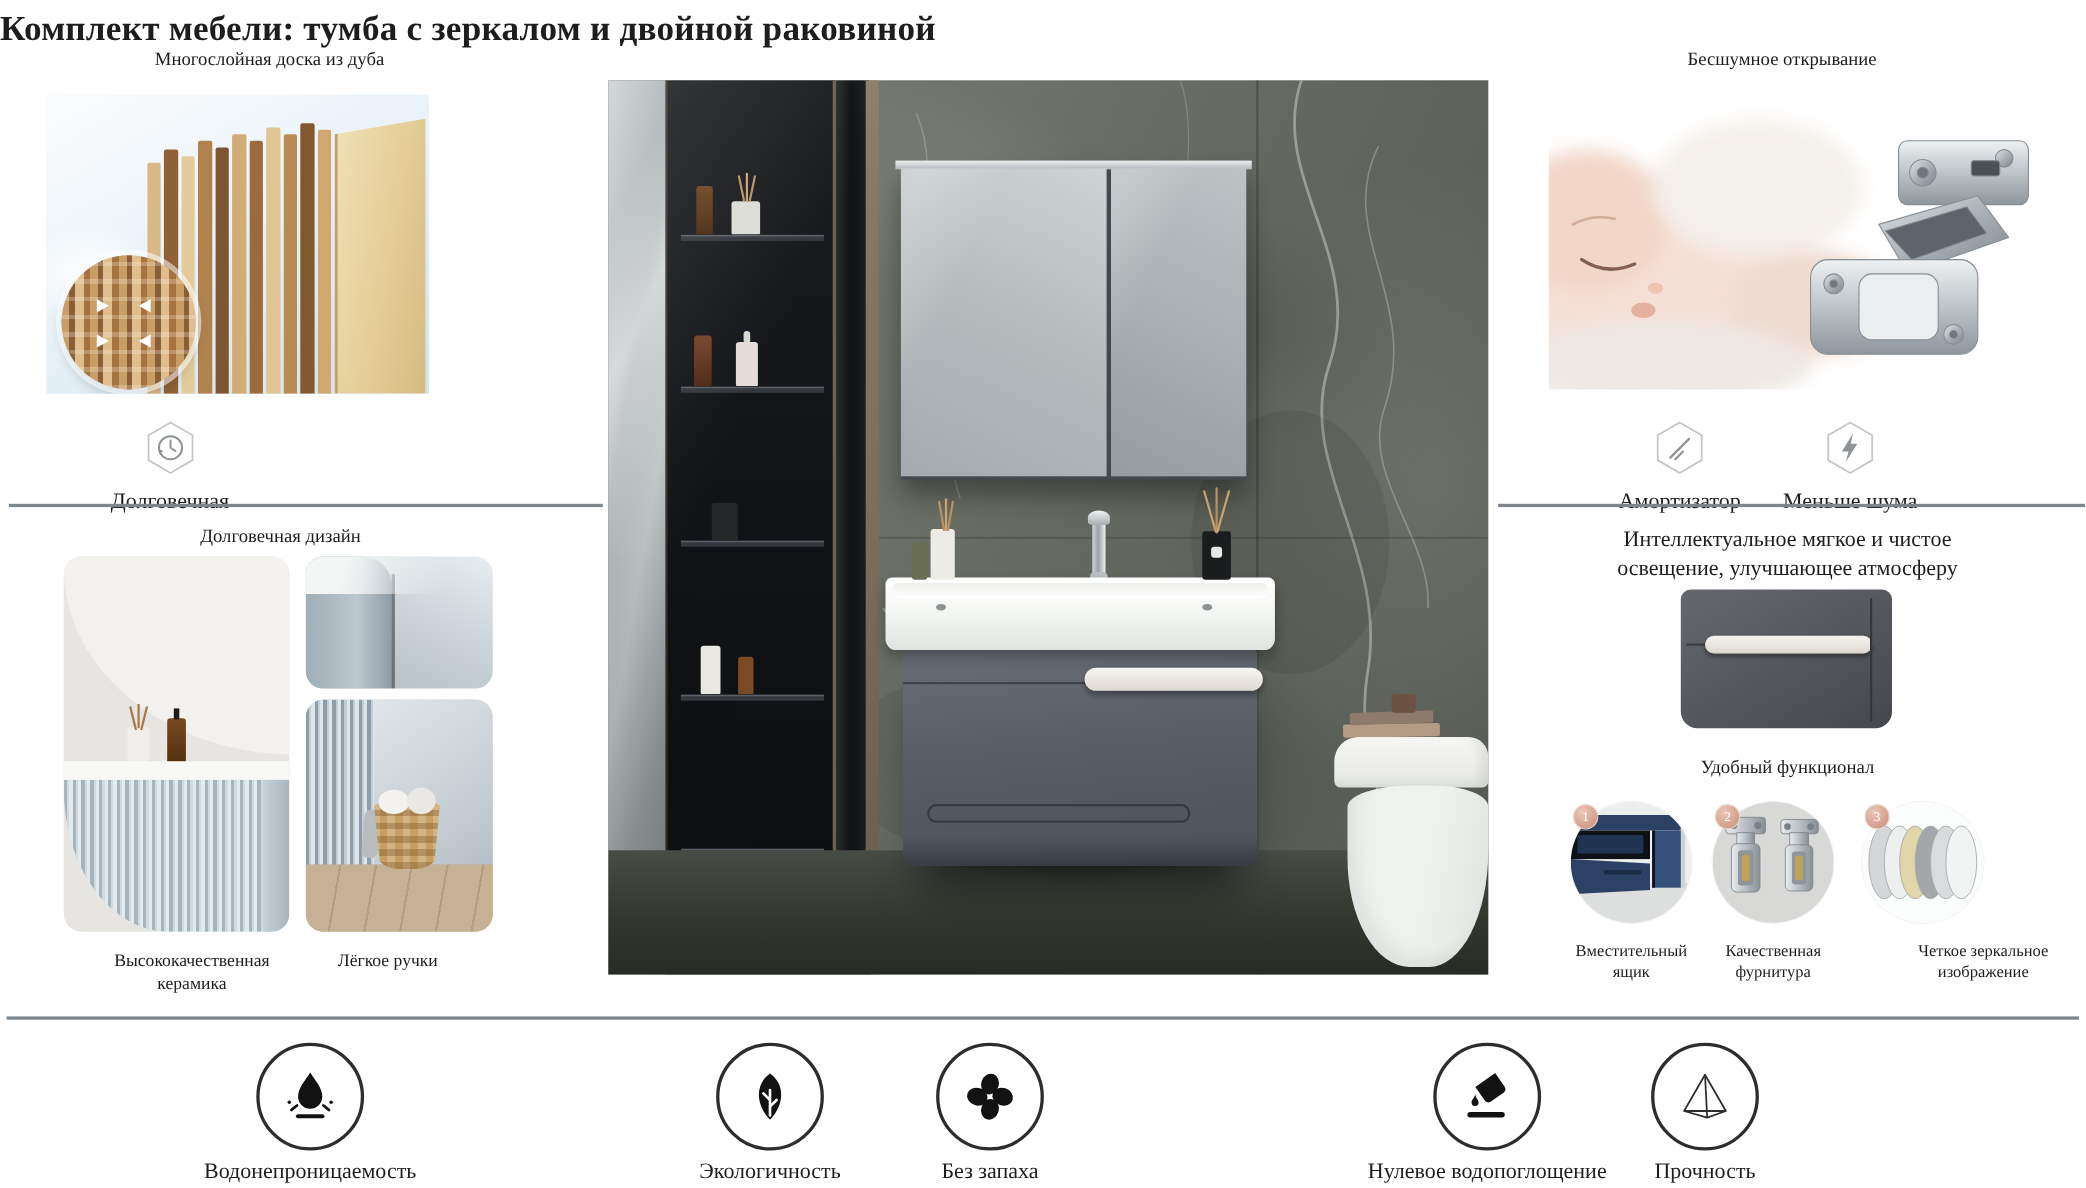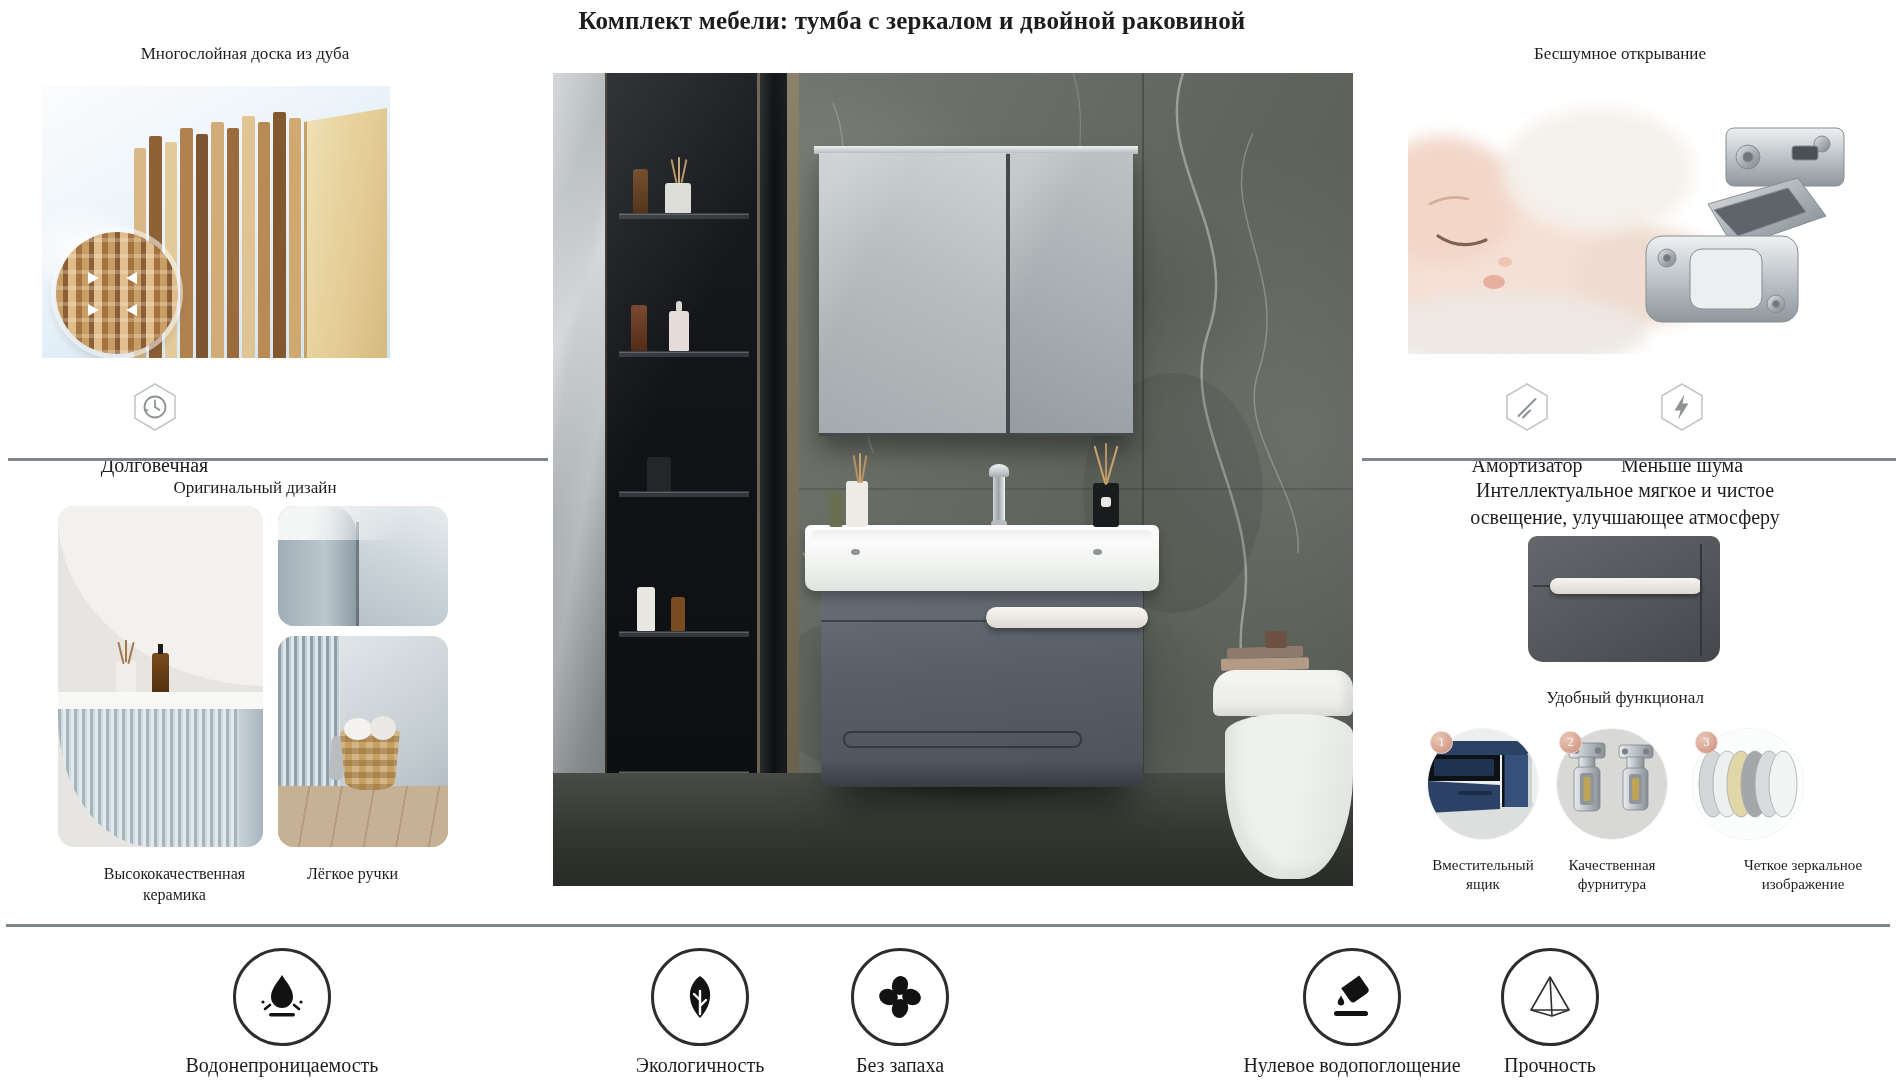--- a/index.html
+++ b/index.html
@@ -1,29 +1,29 @@
 <!DOCTYPE html>
 <html><head>
 <meta charset="utf-8">
 <style>
   html,body{margin:0;padding:0;background:#fff}
   .page{position:relative;width:1896px;height:1080px;background:#fff;overflow:hidden;
         font-family:"Liberation Serif","DejaVu Serif",serif;color:#1d1d1d}
   .abs{position:absolute}
-  .title{left:0;top:7px;width:1824px;text-align:center;font-size:25px;font-weight:700;letter-spacing:.2px}
+  .title{left:0;top:7px;width:1824px;text-align:left;font-size:32px;font-weight:700;letter-spacing:.2px}
   .sec-heading{text-align:center;font-size:17px}
   .sub-heading{text-align:center;font-size:20px;line-height:27px}
   .divider{height:3px;background:#7d868c}
   .cap{text-align:center;font-size:16px;line-height:21px}
   .rcap{text-align:center;font-size:15px;line-height:19px}
 
   
   .feat{text-align:center}
   .hex{display:inline-block;width:46px;height:50px}
-  .flabel{font-size:20px;margin-top:18px;white-space:nowrap}
+  .flabel{font-size:20px;margin-top:8px;white-space:nowrap}
 
   
   .wood{background:linear-gradient(150deg,#fbfcfd 0%,#eef5fa 35%,#dcebf5 70%,#cfe3f1 100%);overflow:hidden}
   .ws{position:absolute;bottom:0;border-radius:2px 2px 0 0}
   .wpanel{position:absolute;left:262px;top:22px;width:80px;bottom:0;
           background:linear-gradient(100deg,#efe0b4 0%,#e4cd96 55%,#d6ba80 100%);
           border-left:3px solid #c3a169;clip-path:polygon(0 14px,100% 0,100% 100%,0 100%)}
   .cloud{position:absolute;left:-25px;top:118px;width:130px;height:95px;border-radius:50%;
          background:radial-gradient(closest-side,rgba(255,255,255,.98),rgba(255,255,255,0))}
   .winset{position:absolute;left:14px;top:146px;width:122px;height:122px;border-radius:50%;overflow:hidden;
@@ -186,21 +186,21 @@
         <circle cx="23" cy="25" r="10.5" fill="none" stroke="#8e9396" stroke-width="1.8"></circle>
         <path d="M23 18.5 V25 L27.5 28" fill="none" stroke="#8e9396" stroke-width="1.8" stroke-linecap="round"></path>
         <path d="M11.5 26.5 l2 4 l3.2 -2.8 z" fill="#8e9396"></path>
       </svg>
     </span>
     <div class="flabel">Долговечная</div>
   </div>
 
   <div class="divider abs" style="left:8px;top:458px;width:540px"></div>
 
-  <div class="sec-heading abs" style="left:40px;top:478px;width:430px">Оригинальный дизайн</div>
+  <div class="sec-heading abs" style="left:40px;top:478px;width:430px">Долговечная дизайн</div>
 
   <div class="dg dg-big abs" style="left:58px;top:506px;width:205px;height:341px">
     <div class="dgb-arc"></div>
     <div class="dgb-cup"></div>
     <div class="stick" style="left:62px;top:136px;transform:rotate(-14deg)"></div>
     <div class="stick" style="left:67px;top:134px"></div>
     <div class="stick" style="left:72px;top:136px;transform:rotate(14deg)"></div>
     <div class="dgb-bottle"></div>
     <div class="dgb-pump"></div>
     <div class="dgb-counter"></div>

